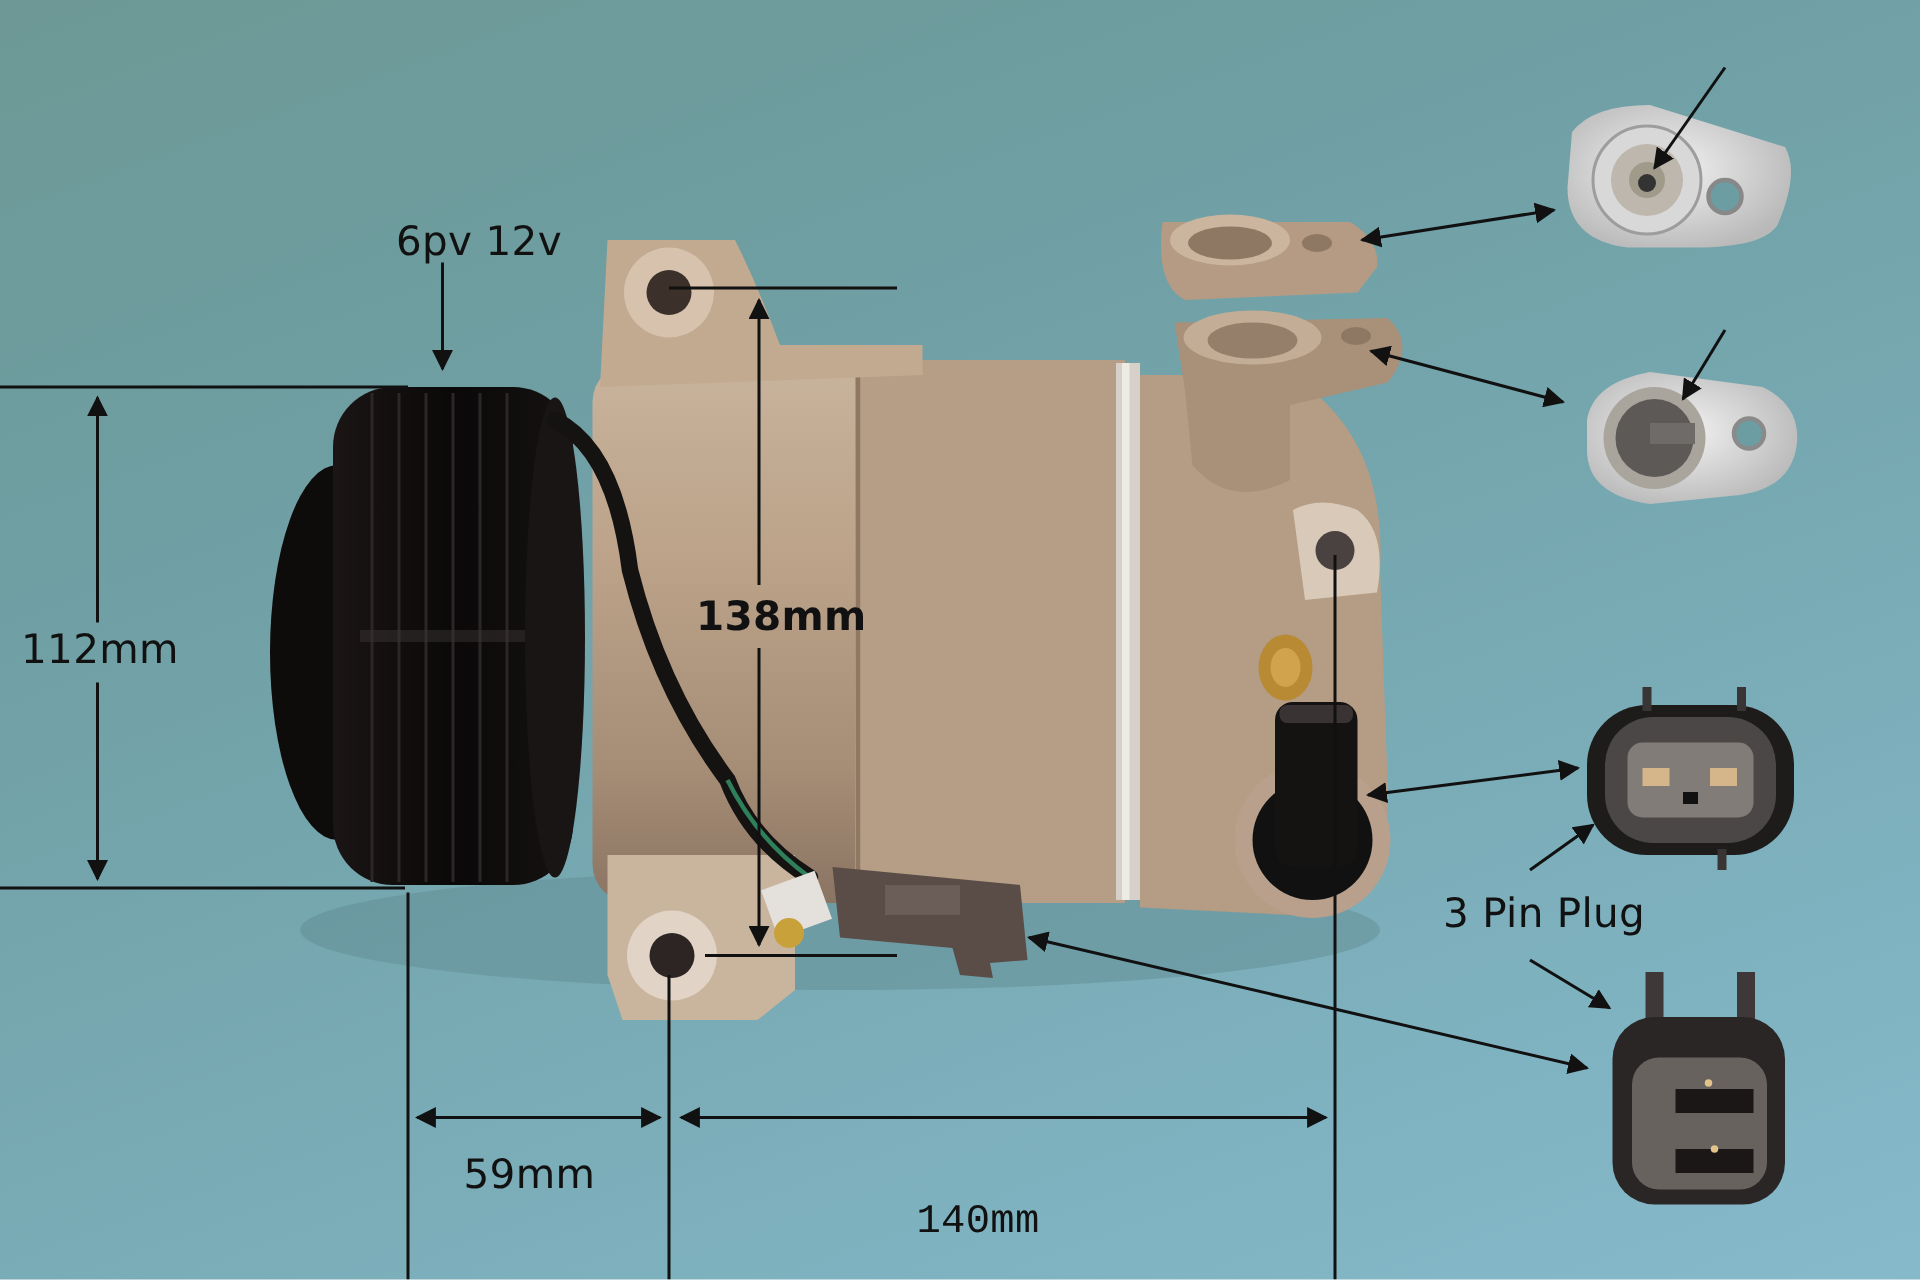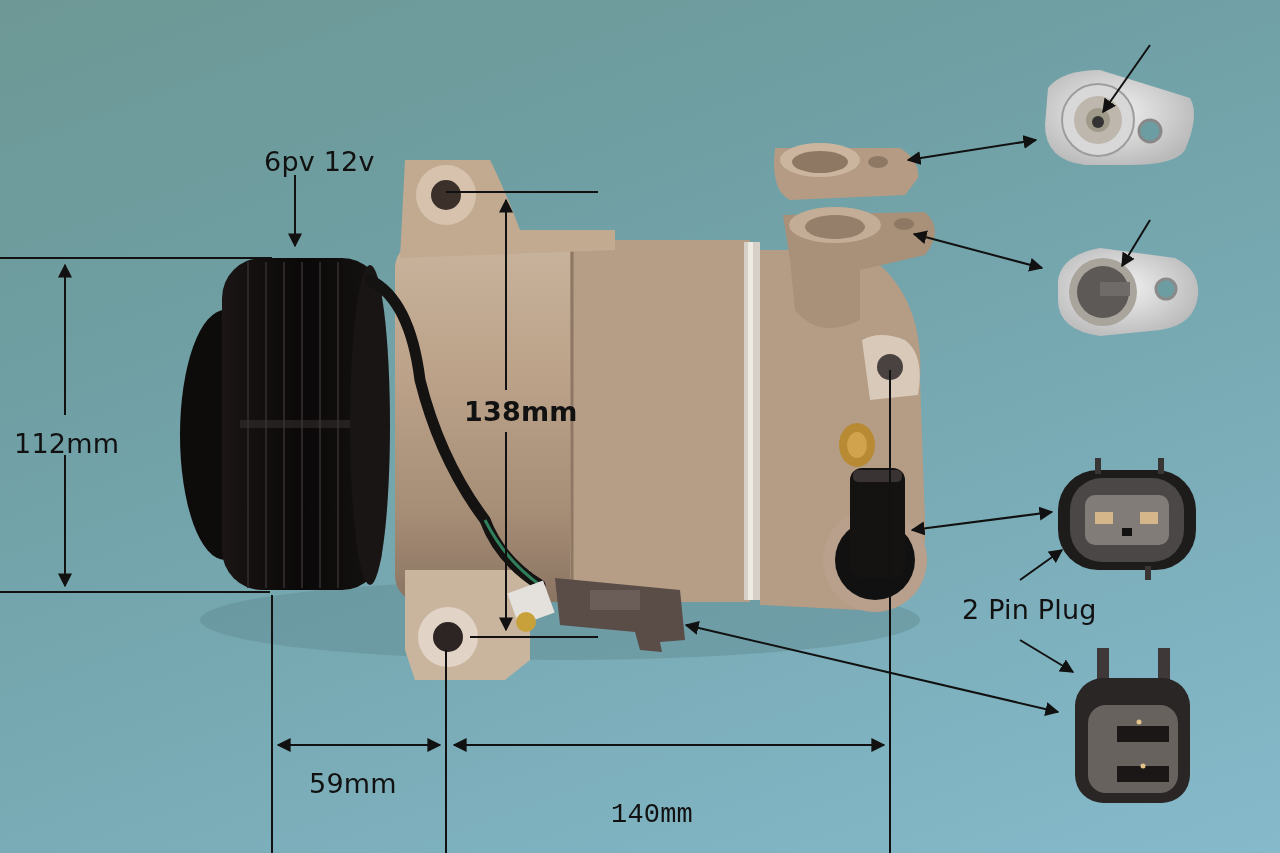--- a/index.html
+++ b/index.html
@@ -185,18 +185,18 @@
       <line x1="912" y1="530" x2="1052" y2="512" marker-start="url(#ah)" marker-end="url(#ah)"></line>
 
       <line x1="1020" y1="580" x2="1062" y2="550" marker-end="url(#ah)"></line>
       <line x1="1020" y1="640" x2="1073" y2="672" marker-end="url(#ah)"></line>
 
       <line x1="686" y1="625" x2="1058" y2="712" marker-start="url(#ah)" marker-end="url(#ah)"></line>
     </g>
   </svg>
 
   <div class="label" style="left:236px; top:146px;margin-left:28px;">6pv 12v</div>
-  <div class="label" style="left:14px; top:428px;">112mm</div>
+  <div class="label" style="left:14px; top:418px;">112mm</div>
   <div class="label bold" style="left:464px; top:396px;">138mm</div>
   <div class="label" style="left:309px; top:768px;">59mm</div>
   <div class="label" style="left:611px; top:800px;font-family:Liberation Mono, monospace;">140mm</div>
-  <div class="label" style="left:962px; top:594px;">2 Pin Plug</div>
+  <div class="label" style="left:962px; top:594px;">3 Pin Plug</div>
 </div>
 
 </body></html>

